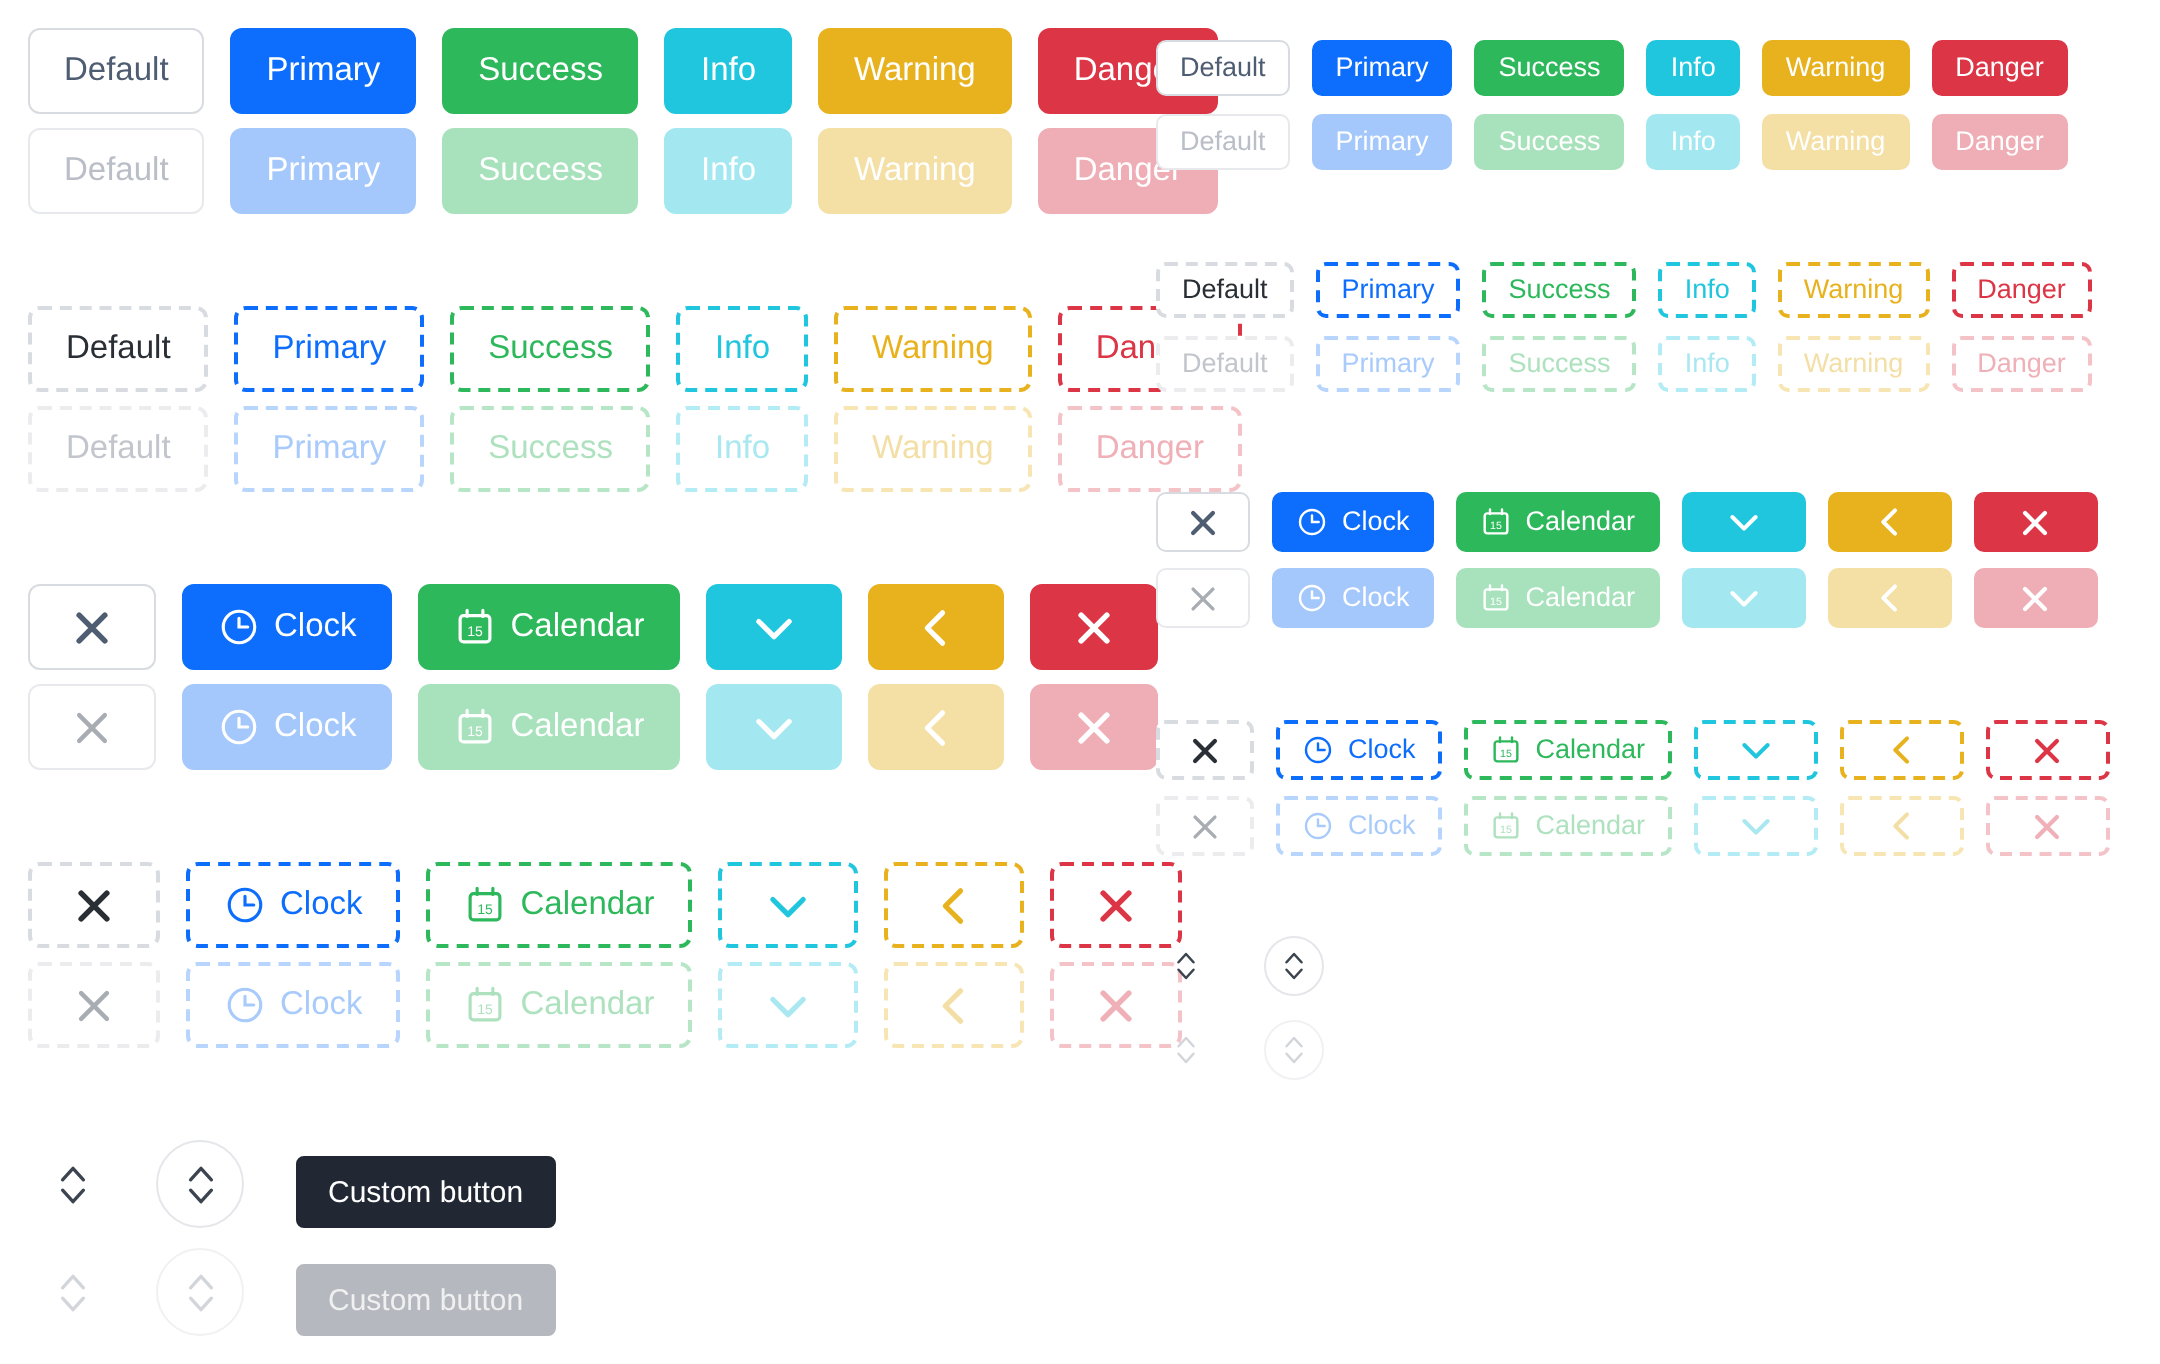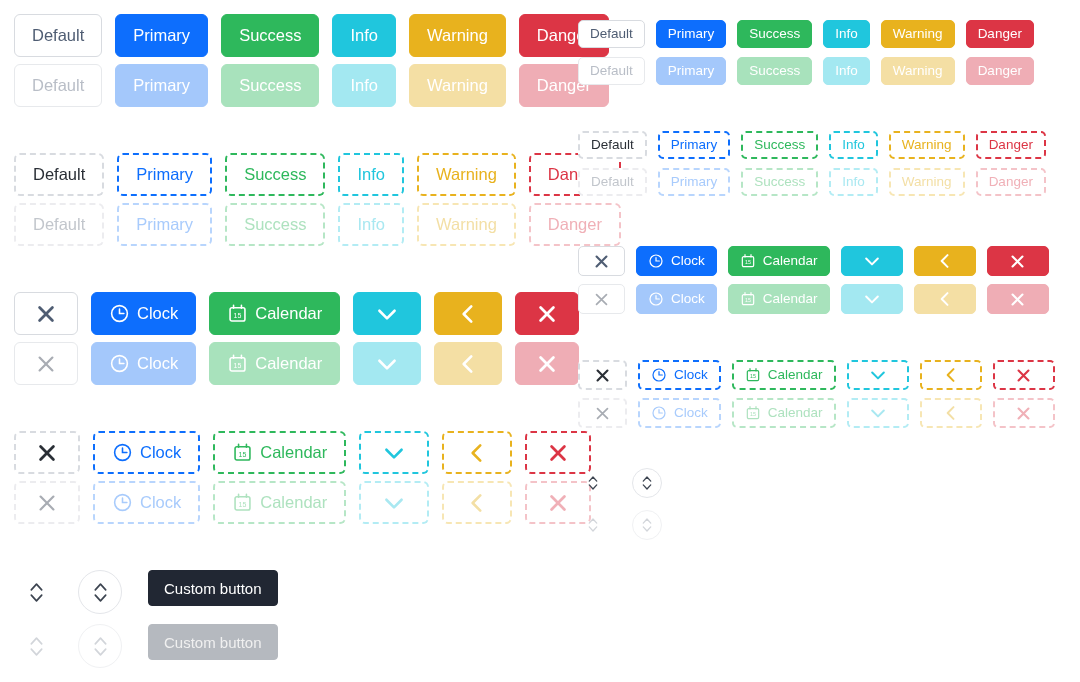--- a/index.html
+++ b/index.html
@@ -18,21 +18,21 @@
   }
 
   .page { position: relative; width: 1080px; height: 682px; }
 
   .col { position: absolute; top: 0; }
   .col-lg { left: 14px; }
   .col-sm { left: 578px; }
 
   .row {
     display: flex;
-    align-items: flex-start;
+    align-items: flex-end;
   }
 
   
   .btn {
     display: inline-flex;
     align-items: center;
     justify-content: center;
     box-sizing: border-box;
     border-radius: 6px;
     border: 1px solid transparent;

